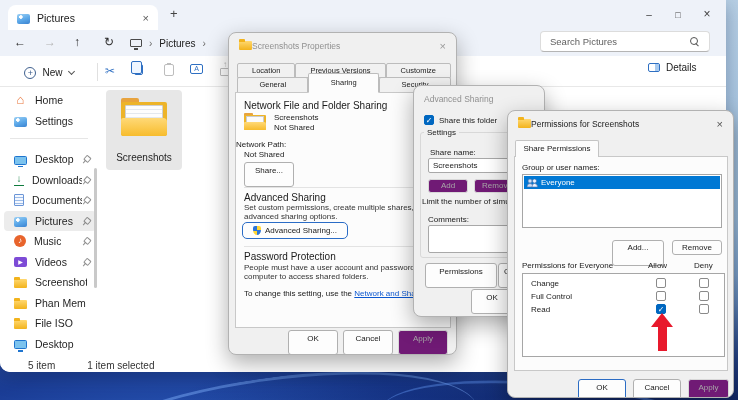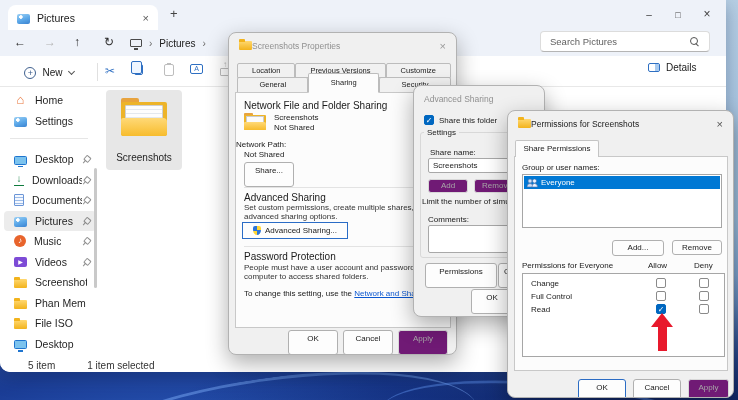--- a/index.html
+++ b/index.html
@@ -153,21 +153,21 @@
   .mf-tab { position:absolute; left:0; top:0; width:9px; height:3px; background:#e8a33d; border-radius:1px 1px 0 0; }
   .mf-sheet { position:absolute; left:2px; top:3px; width:18px; height:9px; background:#fbfbfb; border:0.5px solid #ccc; }
   .mf-front { position:absolute; left:0; top:9px; width:22px; height:8px; background:linear-gradient(#ffd977,#f7bc2d); border-radius:1px 2px 1px 1px; }
   .ptext { position:absolute; font-size:8px; color:#1a1a1a; white-space:nowrap; }
   .ptext.dim { color:#333; }
   .plink { color:#0b57d0; text-decoration:underline; }
   .shield { display:inline-block; width:8px; height:9px; flex:none;
     background:conic-gradient(#ffd633 0 25%, #2b74d9 0 50%, #ffd633 0 75%, #2b74d9 0);
     border-radius:2px 2px 50% 50% / 2px 2px 58% 58%; }
   .advbtn { position:absolute; left:6px; top:129px; width:106px; height:17px; background:#fdfdfd;
-    border:1.2px solid #2a6cc6; border-radius:0; display:flex; align-items:center; justify-content:center; gap:4px; font-size:8px; }
+    border:1.2px solid #2a6cc6; border-radius:5px; display:flex; align-items:center; justify-content:center; gap:4px; font-size:8px; }
 
   
   .advshare { left:413px; top:85px; width:132px; height:232px; z-index:20; }
   .checkrow { position:absolute; left:10px; top:29px; display:flex; align-items:center; gap:5px; font-size:8px; }
   .groupbox { position:absolute; left:6px; top:46px; width:120px; height:126px; border:1px solid #d8d8d8; border-radius:3px; }
   .grouplabel { position:absolute; left:10px; top:42px; background:#f0f0f0; padding:0 3px; font-size:8px; }
   .adv-label { position:absolute; font-size:8px; white-space:nowrap; }
   .combo { position:absolute; left:14px; top:72px; width:112px; height:15px; background:#fff; border:1px solid #a8a8a8; border-radius:2px;
     font-size:8px; line-height:13px; padding-left:4px; }
   .textarea { position:absolute; left:14px; top:139px; width:112px; height:28px; background:#fff; border:1px solid #a8a8a8; border-radius:2px; }
@@ -430,21 +430,21 @@
             <svg width="12" height="10" viewBox="0 0 12 10">
               <circle cx="4" cy="3" r="2" fill="#cfe0f7" stroke="#4a6ea8" stroke-width="0.6"></circle>
               <path d="M1 9 Q1 5.5 4 5.5 Q7 5.5 7 9 Z" fill="#cfe0f7" stroke="#4a6ea8" stroke-width="0.6"></path>
               <circle cx="8.5" cy="3" r="2" fill="#eef4ff" stroke="#4a6ea8" stroke-width="0.6"></circle>
               <path d="M6 9 Q6 5.5 8.5 5.5 Q11.5 5.5 11.5 9 Z" fill="#eef4ff" stroke="#4a6ea8" stroke-width="0.6"></path>
             </svg>
             <span>Everyone</span>
           </div>
 
       </div>
-      <div class="btn" style="left:97px; top:83px; width:52px; height:16px; line-height:13px;">Add...</div>
+      <div class="btn" style="left:97px; top:83px; width:52px; height:26px; line-height:13px;">Add...</div>
       <div class="btn" style="left:157px; top:83px; width:50px; height:15px; line-height:13px;">Remove</div>
       <div class="pg-label" style="left:7px; top:104px;">Permissions for Everyone</div>
       <div class="pg-label" style="left:133px; top:104px;">Allow</div>
       <div class="pg-label" style="left:179px; top:104px;">Deny</div>
       <div class="permbox">
 
           <div class="prow">
             <span class="prow-name">Change</span>
             <span class="cb allow"></span>
             <span class="cb deny"></span>

